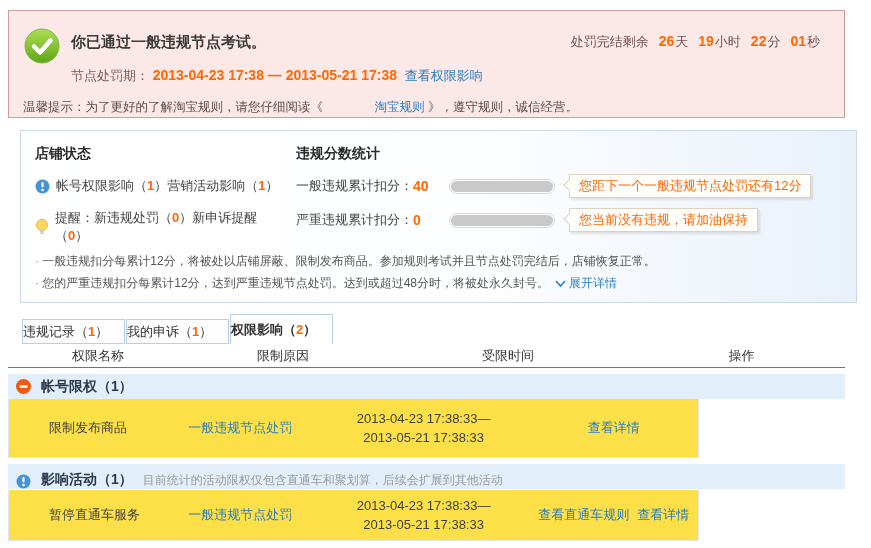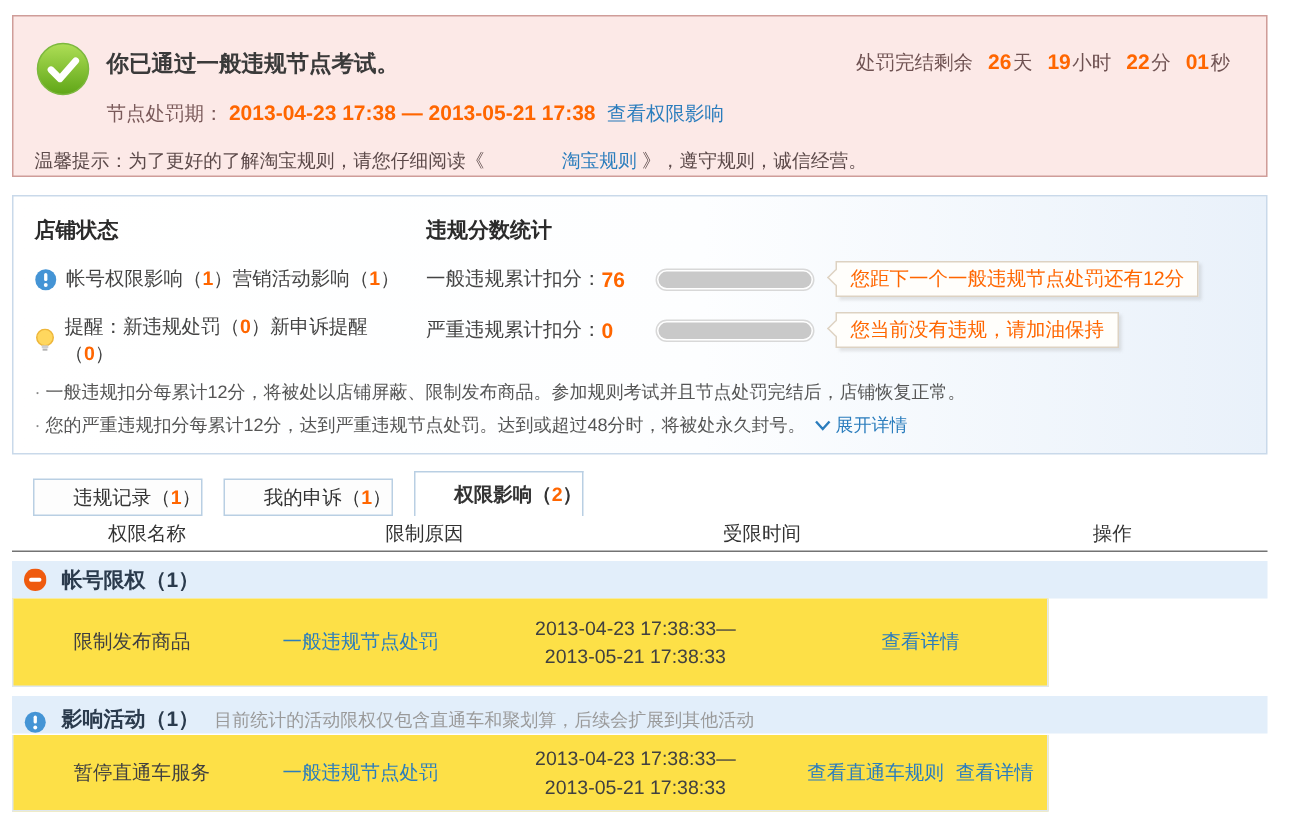--- a/index.html
+++ b/index.html
@@ -14,21 +14,21 @@
   .check-icon { position:absolute; left:15px; top:17px; width:36px; height:36px; }
   .banner-title { position:absolute; left:62px; top:22px; font-size:15px; font-weight:bold; color:#3a3a3a; }
   .banner-period { position:absolute; left:62px; top:56px; color:#7a5a5a; }
   .banner-period .dates { color:#f60; font-weight:bold; font-size:14px; }
   .banner-period a { margin-left:4px; }
   .countdown { position:absolute; right:24px; top:22px; color:#6f5252; }
   .countdown b { color:#f60; margin-left:10px; margin-right:1px; font-size:14px; }
   .banner-tip { position:absolute; left:14px; top:88px; font-size:12.5px; color:#5c4a4a; }
 
   
-  .panel { position:absolute; left:8px; top:130px; width:837px; height:173px;
+  .panel { position:absolute; left:20px; top:130px; width:837px; height:173px;
            border:1px solid #c9d9ea;
            background:linear-gradient(to right,#ffffff 0%,#fdfeff 55%,#e9f1fa 100%); }
   .panel h3 { font-size:14px; font-weight:bold; color:#2b2b2b; }
   .shop-col { position:absolute; left:14px; top:14px; width:255px; }
   .shop-line { margin-top:14px; display:flex; align-items:center; color:#444; }
   .shop-line svg { margin-right:6px; flex:none; }
   .scores-col { position:absolute; left:275px; top:14px; right:10px; }
   .score-row { margin-top:12px; display:flex; align-items:center; color:#444; height:22px; }
   .score-row .val { width:36px; color:#f60; font-weight:bold; font-size:14px; }
   .score-bar { width:106px; height:15px; border:1px solid #d8d8d8; background:#fff; border-radius:8px; padding:1px; margin-right:14px; }
@@ -37,22 +37,22 @@
                 padding:2px 9px; font-size:13px; box-shadow:2px 2px 2px rgba(150,150,150,.25); white-space:nowrap; }
   .tip-bubble .arrow { position:absolute; left:-5px; top:6px; width:8px; height:8px; background:#fffefb;
                 border-left:1px solid #ddd2c2; border-bottom:1px solid #ddd2c2; transform:rotate(45deg); }
   .panel-notes { position:absolute; left:14px; bottom:8px; right:12px; font-size:12px; color:#555; line-height:22px; }
   .panel-notes .note::before { content:"· "; color:#888; }
   .expand { margin-left:6px; white-space:nowrap; }
   .expand svg { vertical-align:middle; margin-right:3px; }
 
   
   .tabs { position:absolute; left:22px; top:314px; height:30px; display:flex; align-items:flex-end; }
-  .tab { width:113px; height:25px; line-height:24px; text-align:right; background:#fdfdfd;
-         border:1px solid #b9cfe3; margin-right:14px; color:#333; cursor:pointer; }
+  .tab { width:103px; height:25px; line-height:24px; text-align:left; background:#fdfdfd;
+         border:1px solid #b9cfe3; margin-right:1px; color:#333; cursor:pointer; }
   .tab .cnt { color:#f60; font-weight:bold; }
   .tab.active { height:30px; line-height:29px; background:#fff; border-bottom:none; font-weight:bold; }
 
   
   .thead { position:absolute; left:8px; top:346px; width:837px; height:22px;
            border-bottom:1px solid #737373; display:flex; color:#333; }
   .c1 { width:180px; } .c2 { width:190px; } .c3 { width:260px; } .c4 { width:207px; }
   .thead div { text-align:center; line-height:20px; }
   .section-bar { position:absolute; left:8px; width:837px; height:25px; background:#e2eefa;
                  display:flex; align-items:center; padding-left:8px; }
@@ -117,21 +117,21 @@
           <rect x="5.4" y="13.4" width="3.2" height="1.4" fill="#b5b5b5"></rect>
         </svg>
         <span><span>提醒：新违规处罚（</span><b class="orange">0</b><span>）新申诉提醒（</span><b class="orange">0</b><span>）</span></span>
       </div>
     </div>
 
     <div class="scores-col">
       <h3>违规分数统计</h3>
       <div class="score-row">
         <span>一般违规累计扣分：</span>
-        <span class="val">76</span>
+        <span class="val">40</span>
         <div class="score-bar">
             <div class="fill"></div>
           </div>
         <div class="tip-bubble">
           <div class="arrow"></div>
           <span>您距下一个一般违规节点处罚还有12分</span>
         </div>
       </div>
       <div class="score-row">
         <span>严重违规累计扣分：</span>

